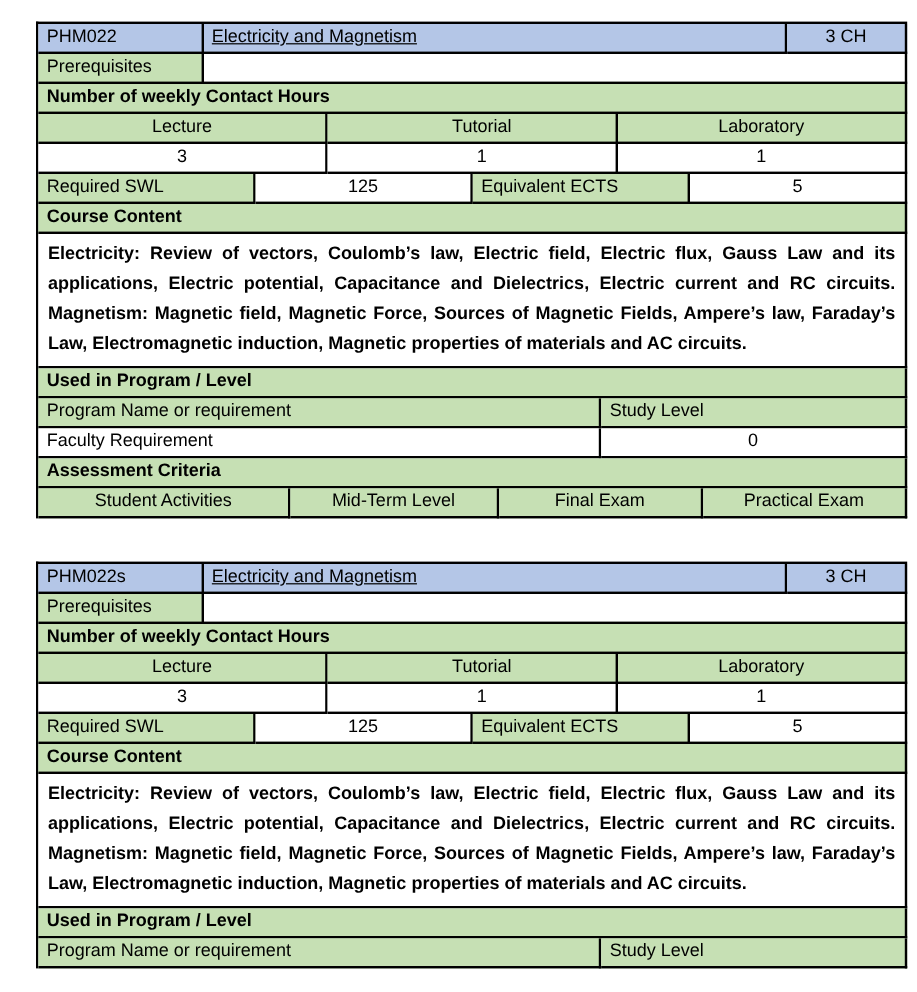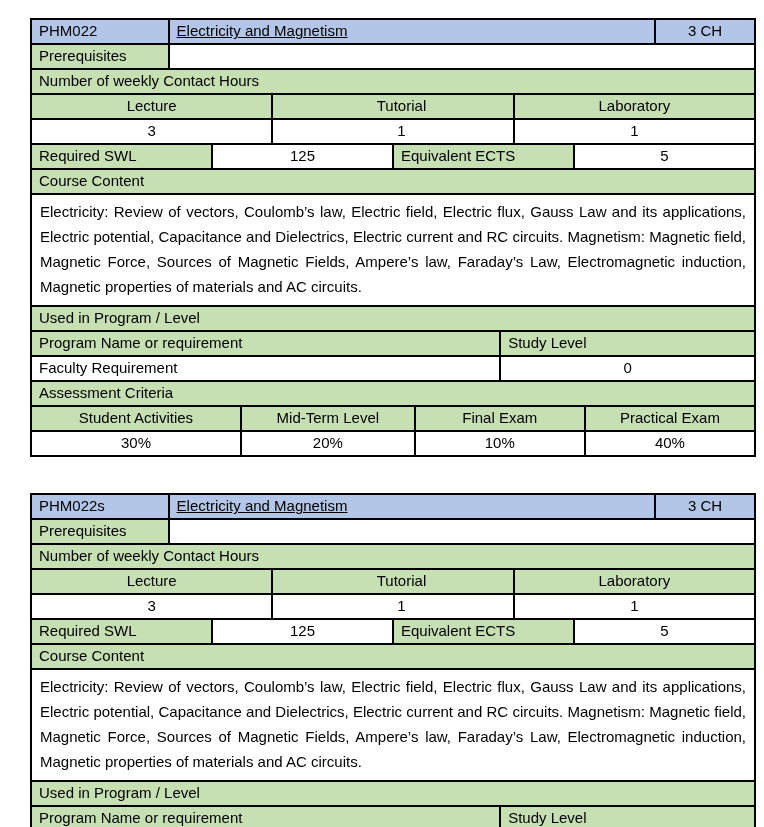--- a/index.html
+++ b/index.html
@@ -46,21 +46,21 @@
     padding: 4px 8px 6px 8px;
     font-size: 15px;
     line-height: 25px;
     min-height: 102px;
   }
   
   .w19  { width: 19%; }
   .w672 { width: 67.2%; text-decoration: underline; }
   .w138 { width: 13.8%; }
   .w81  { width: 81%; }
-  .w100 { width: 100%; }
+  .w100 { width: 100%; font-weight: bold; }
   .w333 { width: 33.33%; }
   .w334 { width: 33.34%; padding-left: 24px; }
   .w25  { width: 25%; }
   .w648 { width: 64.8%; }
   .w352 { width: 35.2%; }
   .w29  { width: 29%; }
   .w24  { width: 24%; }
   .w235 { width: 23.5%; }
 </style>
 </head>
@@ -116,26 +116,20 @@
     </div>
     <div class="row">
       <div class="cell green w100">Assessment Criteria</div>
     </div>
     <div class="row">
       <div class="cell green w29 center">Student Activities</div>
       <div class="cell green w24 center">Mid-Term Level</div>
       <div class="cell green w235 center">Final Exam</div>
       <div class="cell green w235 center">Practical Exam</div>
     </div>
-    <div class="row">
-      <div class="cell w29 center">30%</div>
-      <div class="cell w24 center">20%</div>
-      <div class="cell w235 center">10%</div>
-      <div class="cell w235 center">40%</div>
-    </div>
   </div>
 
   <div class="course-table">
     <div class="row">
       <div class="cell blue w19">PHM022s</div>
       <div class="cell blue w672">Electricity and Magnetism</div>
       <div class="cell blue w138 center">3 CH</div>
     </div>
     <div class="row">
       <div class="cell green w19">Prerequisites</div>

